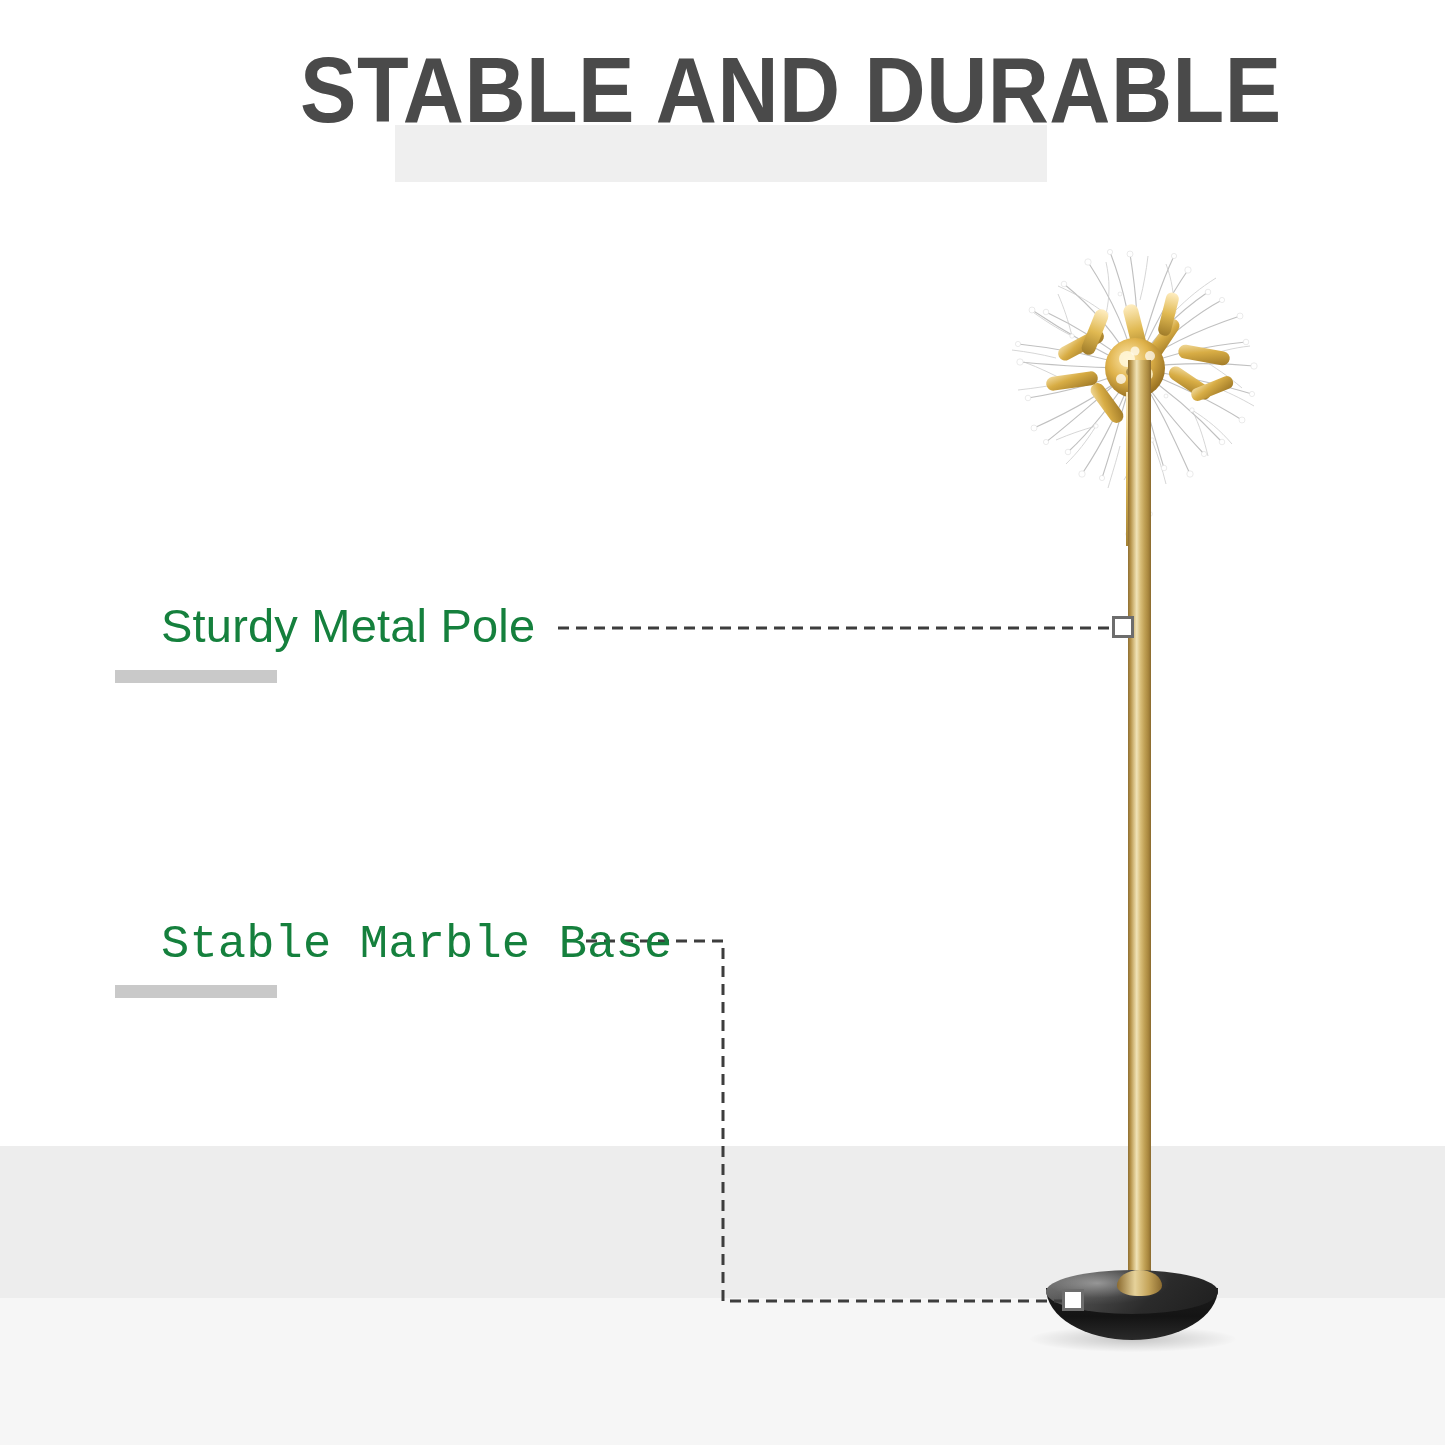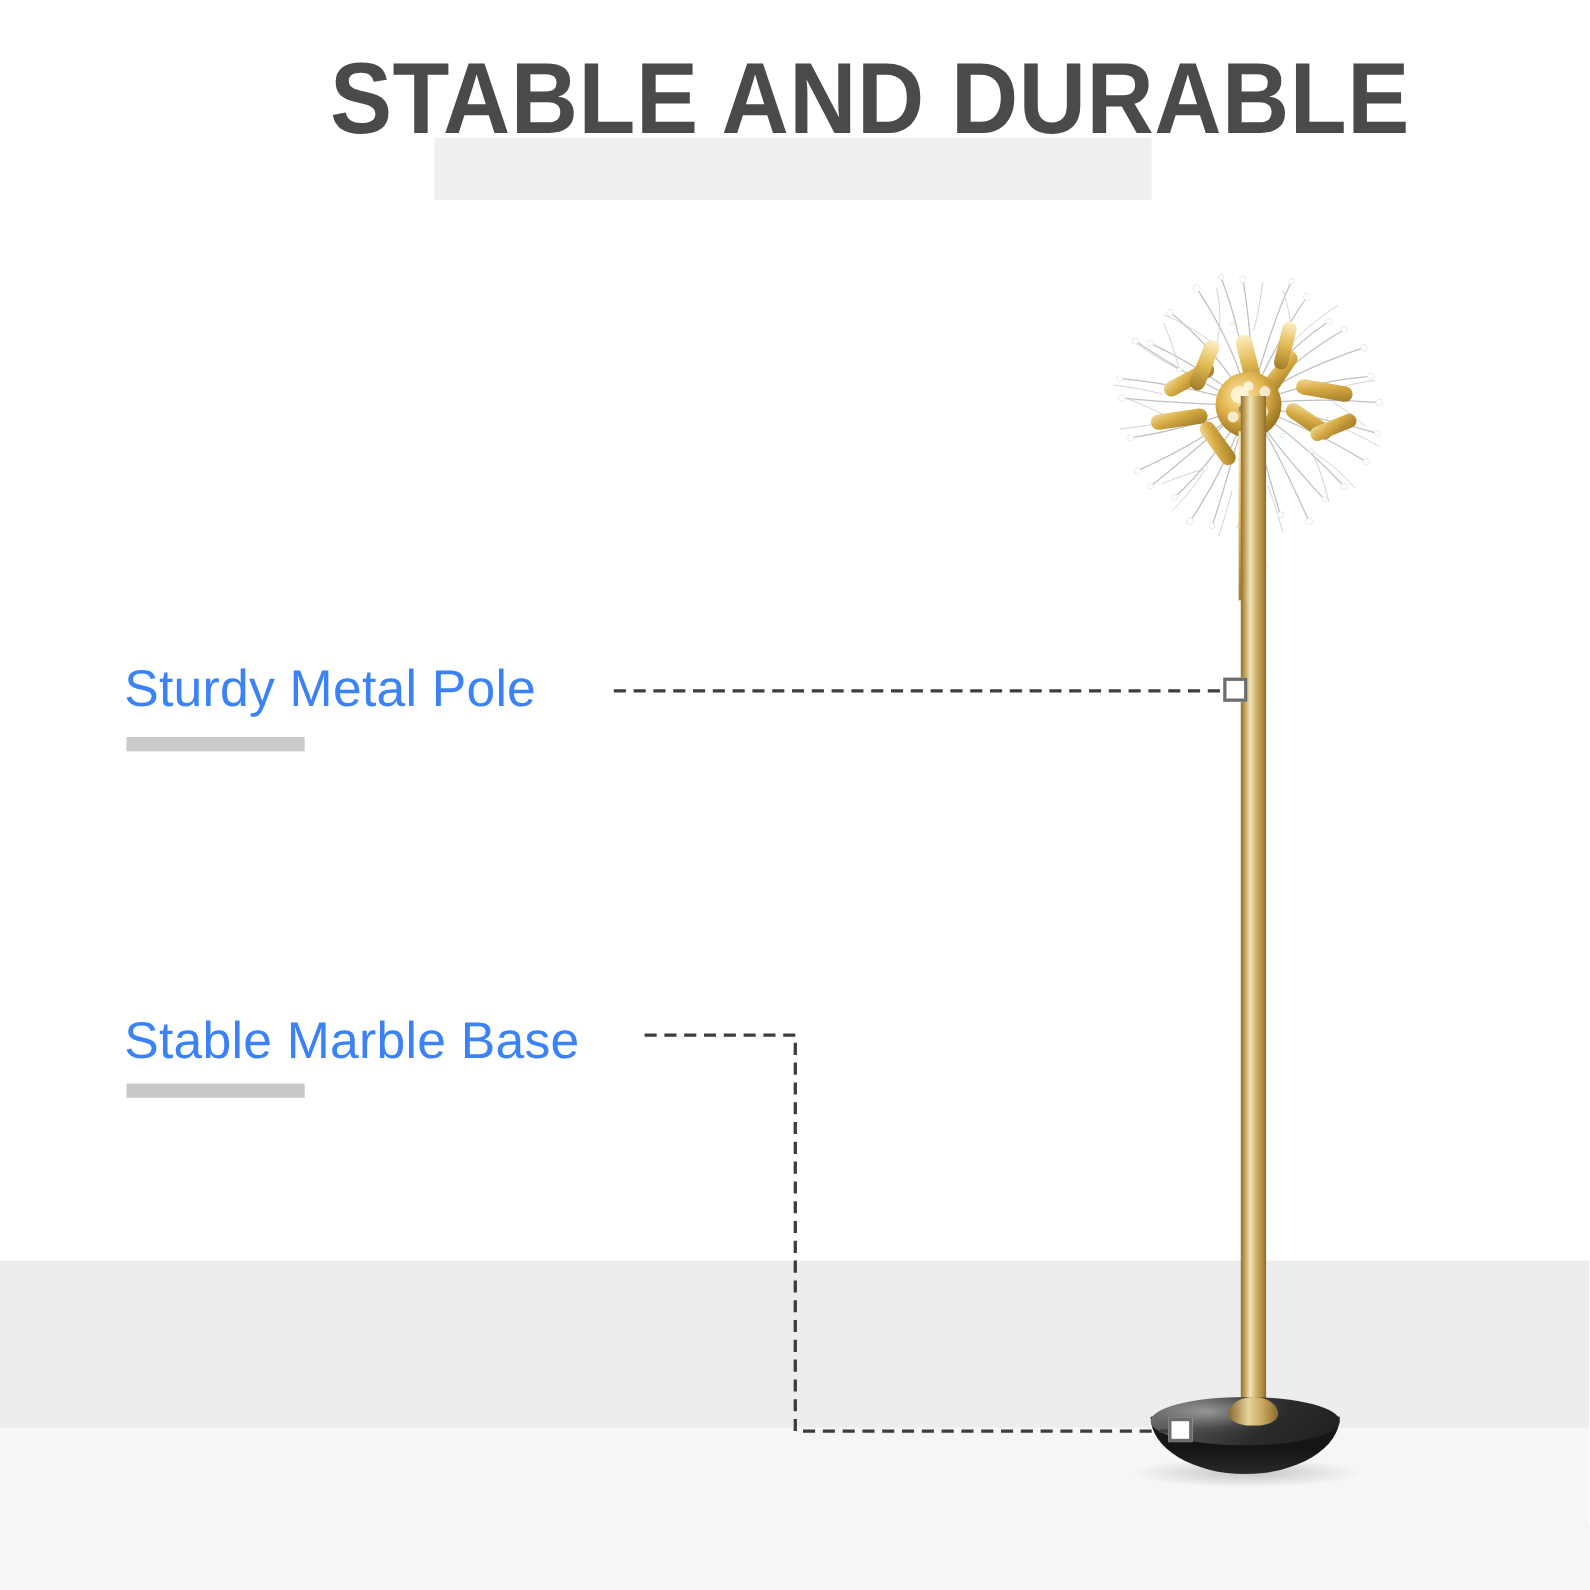--- a/index.html
+++ b/index.html
@@ -32,26 +32,27 @@
     white-space:nowrap;
     transform:scaleX(0.92);
     transform-origin:left center;
   }
 
   
   .callout-label{
     position:absolute;
     font-size:47px;
     font-weight:300;
-    color:#3b82f6;
+    color:#15803d;
     white-space:nowrap;
     letter-spacing:0.2px;
+    margin-left:48px;
   }
   #label-pole{left:113px;top:598px;}
-  #label-base{left:113px;top:918px;}
+  #label-base{left:113px;top:918px;font-family:Liberation Mono, monospace;}
   .label-underline{
     position:absolute;left:115px;width:162px;height:13px;background:#c9c9c9;
   }
   #underline-pole{top:670px;}
   #underline-base{top:985px;}
 
   
   #connectors{position:absolute;left:0;top:0;width:1445px;height:1445px;}
 
   

